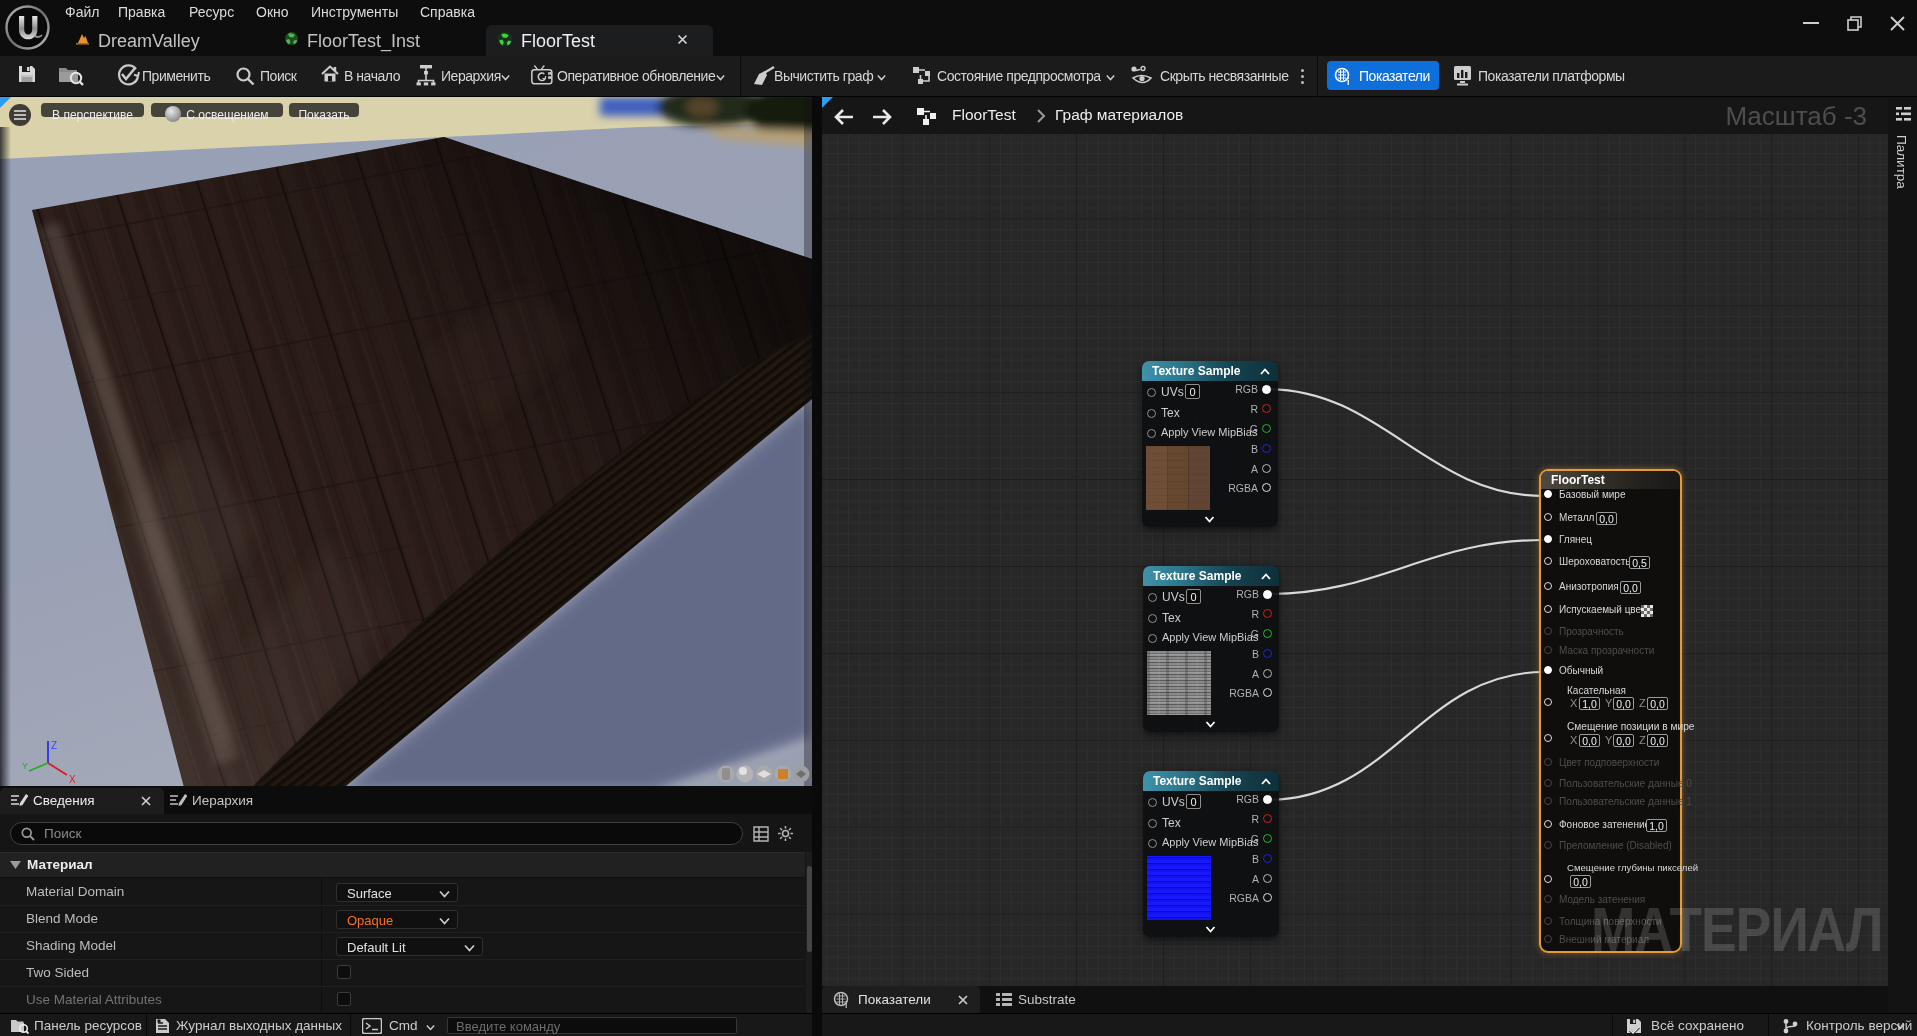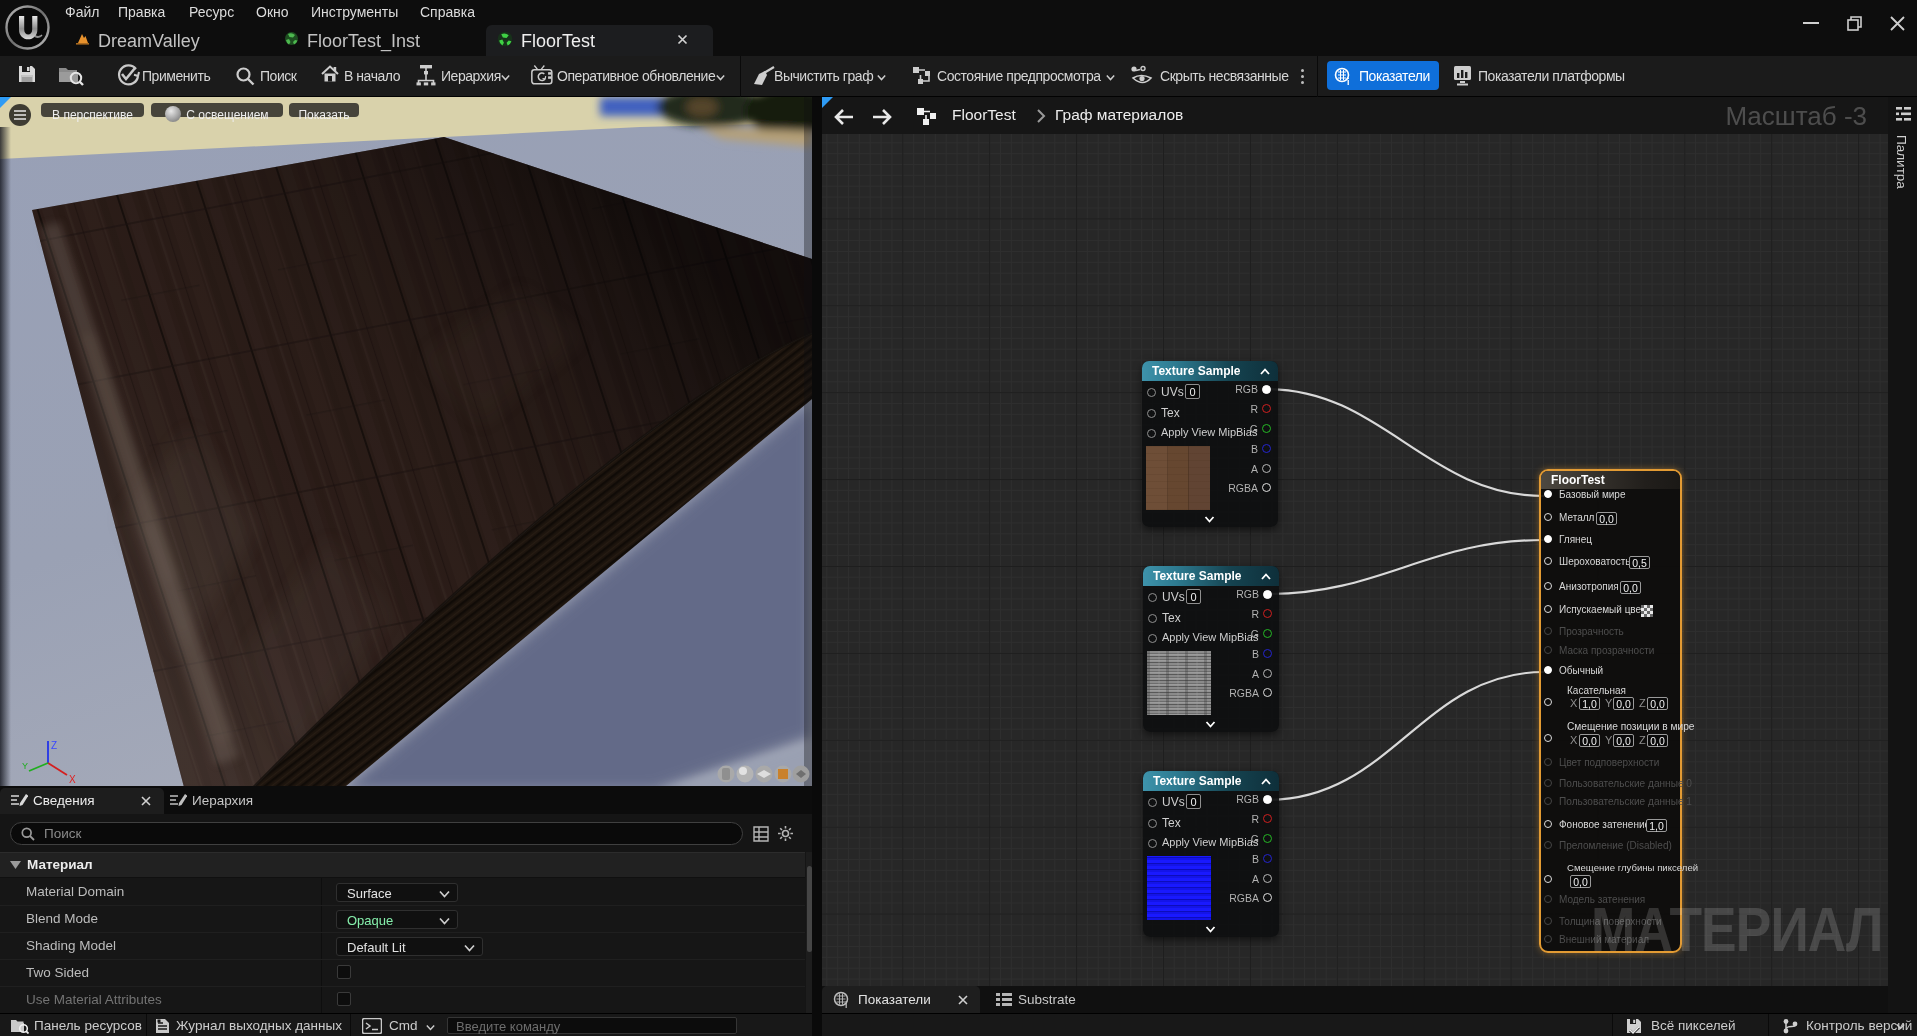--- a/index.html
+++ b/index.html
@@ -424,21 +424,21 @@
   <span class="abs" style="left:26px;top:151px;font-size:13.5px;color:#bcbcbc;">Two Sided</span>
   <span class="abs" style="left:26px;top:178px;font-size:13.5px;color:#737373;">Use Material Attributes</span>
 
   <div class="abs" style="left:336px;top:69px;width:122px;height:19px;background:#101010;border:1px solid #2f2f2f;border-radius:3px;">
     <span class="abs" style="left:10px;top:2px;font-size:13px;color:#e2e2e2;">Surface</span>
     <svg class="abs" style="left:102px;top:6px;" width="11" height="8" viewBox="0 0 11 8">
         <path d="M1,1.5 l4.5,5 L10,1.5" fill="none" stroke="#cdcdcd" stroke-width="1.7"></path>
       </svg>
   </div>
   <div class="abs" style="left:336px;top:96px;width:122px;height:19px;background:#101010;border:1px solid #2f2f2f;border-radius:3px;">
-    <span class="abs" style="left:10px;top:2px;font-size:13px;color:#86efac;">Opaque</span>
+    <span class="abs" style="left:10px;top:2px;font-size:13px;color:#f97316;">Opaque</span>
     <svg class="abs" style="left:102px;top:6px;" width="11" height="8" viewBox="0 0 11 8">
         <path d="M1,1.5 l4.5,5 L10,1.5" fill="none" stroke="#cdcdcd" stroke-width="1.7"></path>
       </svg>
   </div>
   <div class="abs" style="left:336px;top:123px;width:147px;height:19px;background:#101010;border:1px solid #2f2f2f;border-radius:3px;">
     <span class="abs" style="left:10px;top:2px;font-size:13px;color:#e2e2e2;">Default Lit</span>
     <svg class="abs" style="left:127px;top:6px;" width="11" height="8" viewBox="0 0 11 8">
         <path d="M1,1.5 l4.5,5 L10,1.5" fill="none" stroke="#cdcdcd" stroke-width="1.7"></path>
       </svg>
   </div>
@@ -477,21 +477,21 @@
   <span class="abs" style="left:456px;top:5px;font-size:13px;color:#6d6d6d;">Введите  команду</span>
 
   <div class="abs" style="left:1612px;top:0;width:1px;height:23px;background:#0a0a0a;"></div>
   <svg class="abs" style="left:1626px;top:4px;" width="17" height="16" viewBox="0 0 17 16">
     <path d="M1,1 h11 l3,3 v11 h-14 z" fill="#cfcfcf"></path>
     <rect x="4" y="1" width="6" height="5" fill="#181818"></rect>
     <rect x="7.2" y="1.8" width="2" height="3.2" fill="#cfcfcf"></rect>
     <path d="M4,12.5 l3,2.8 l6,-6" stroke="#181818" stroke-width="2.4" fill="none"></path>
     <path d="M4,12 l3,2.8 l6,-6" stroke="#efefef" stroke-width="1.6" fill="none"></path>
   </svg>
-  <span class="sbtxt" style="left:1651px;">Всё пикселей</span>
+  <span class="sbtxt" style="left:1651px;">Всё сохранено</span>
   <div class="abs" style="left:1768px;top:0;width:1px;height:23px;background:#0a0a0a;"></div>
   <svg class="abs" style="left:1782px;top:4px;" width="18" height="16" viewBox="0 0 18 16">
     <circle cx="4" cy="13" r="2.4" fill="#cfcfcf"></circle>
     <circle cx="4" cy="3.5" r="2.4" fill="#cfcfcf"></circle>
     <circle cx="13" cy="6" r="2.4" fill="#cfcfcf"></circle>
     <path d="M4,5 v6 M4.8,10.5 c0,-3.5 8.2,-1 8.2,-3" stroke="#cfcfcf" stroke-width="1.5" fill="none"></path>
   </svg>
   <span class="sbtxt" style="left:1806px;">Контроль версий</span>
   <svg class="chev" style="left:1896px;top:8px;" width="12" height="9" viewBox="0 0 11 8">
       <path d="M1,1.5 l4.5,5 L10,1.5" fill="none" stroke="#cdcdcd" stroke-width="1.7"></path>

